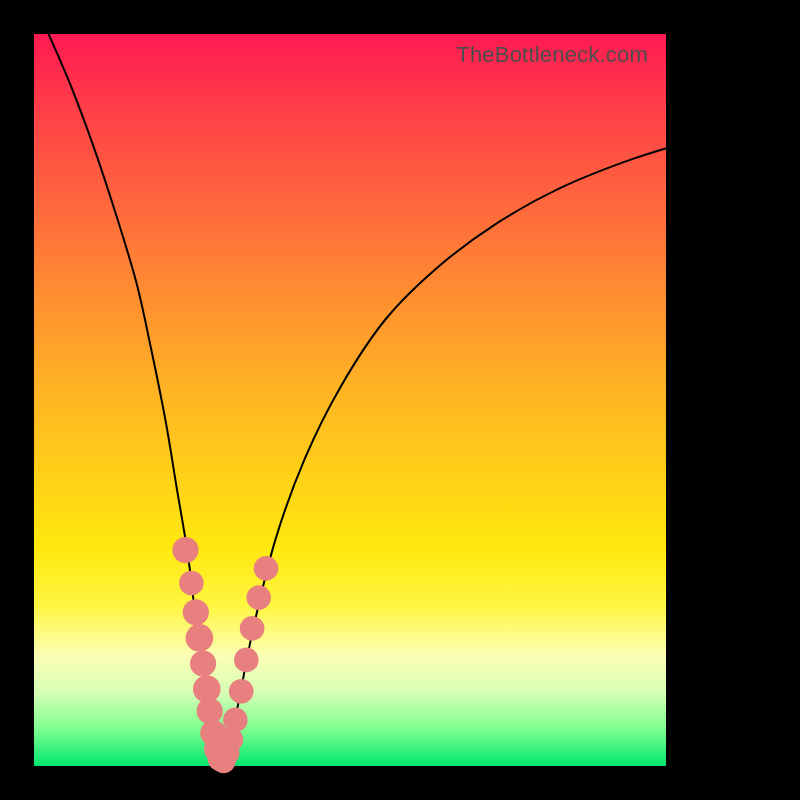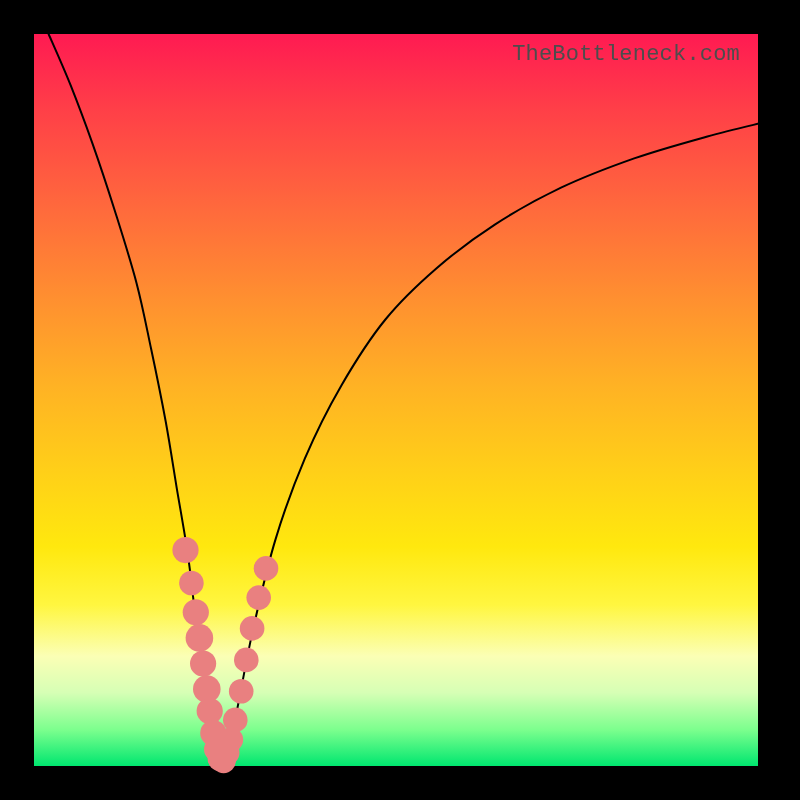--- a/index.html
+++ b/index.html
@@ -14,39 +14,38 @@
   .stage {
     position: relative;
     width: 800px;
     height: 800px;
     background: #000;
   }
   .plot {
     position: absolute;
     left: 34px;
     top: 34px;
-    width: 724px;
+    width: 632px;
     height: 732px;
     
     background: linear-gradient(
       to bottom,
       #ff1a52 0%,
       #ff3e48 10%,
       #ff6a3c 24%,
       #ff8f30 36%,
       #ffb224 48%,
       #ffd018 60%,
       #ffe80e 70%,
       #fff640 78%,
       #fbffb5 85%,
       #d6ffb5 90%,
       #7dff8e 95%,
       #00e66f 100%
     );
-    font-family: Liberation Mono, monospace;
   }
   .attr {
     position: absolute;
     top: 8px;
     right: 18px;
     color: #4d4d4d;
     font-size: 22px;
     font-weight: 500;
     letter-spacing: 0.2px;
     user-select: none;

